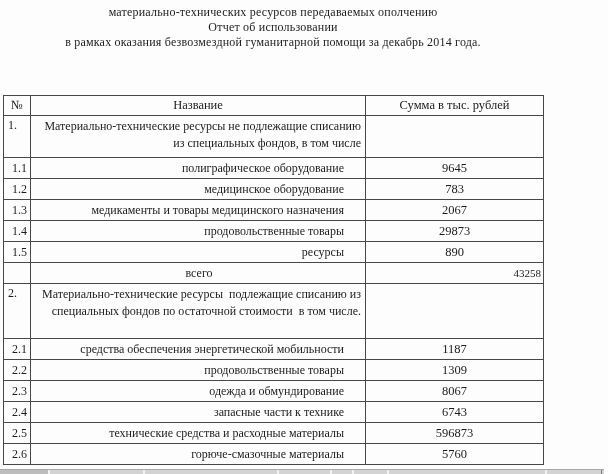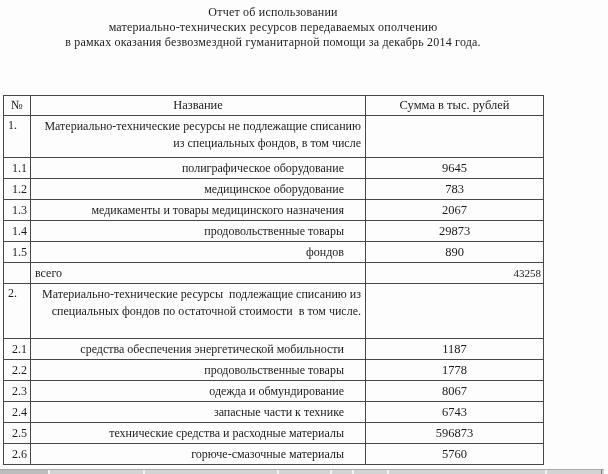--- a/index.html
+++ b/index.html
@@ -63,21 +63,21 @@
   tr.section td.cell-name {
     text-align: right;
     line-height: 16.5px;
     padding: 2px 4px 2px 4px;
     white-space: pre-wrap;
   }
   tr.sec1 td { height: 37px; }
   tr.sec2 td { height: 50px; }
   
   tr.total td { height: 20px; }
-  tr.total td.cell-name { text-align: left; padding-left: 4px; border-radius: 6px; }
+  tr.total td.cell-name { text-align: center; padding-left: 4px; border-radius: 6px; }
   tr.total td.cell-sum  { text-align: right; padding-left: 3px; font-size: 11px; }
   
   .cutoff-row {
     position: absolute;
     left: 0;
     top: 469px;
     width: 604px;
     height: 5px;
     background: #d3d3d3;
     border-top: 1px solid #a8a8a8;
@@ -99,22 +99,22 @@
   .cutoff-row .tick {
     position: absolute; left: 601px; top: 0; width: 1px; height: 5px; background: #7d7d7d;
   }
 </style>
 </head>
 <body>
 
 <div class="page">
 
   <div class="title-block">
+    <div>материально-технических ресурсов передаваемых ополчению</div>
     <div>Отчет об использовании</div>
-    <div>материально-технических ресурсов передаваемых ополчению</div>
     <div>в рамках оказания безвозмездной гуманитарной помощи за декабрь 2014 года.</div>
   </div>
 
   <table class="doc-table">
     <colgroup>
       <col class="c-num">
         <col class="c-name">
         <col class="c-sum">
     </colgroup>
     <thead>
@@ -145,42 +145,42 @@
         <td class="cell-name">медикаменты и товары медицинского назначения</td>
         <td class="cell-sum">2067</td>
       </tr>
       <tr class="item">
         <td class="cell-num">1.4</td>
         <td class="cell-name">продовольственные товары</td>
         <td class="cell-sum">29873</td>
       </tr>
       <tr class="item">
         <td class="cell-num">1.5</td>
-        <td class="cell-name">фондов</td>
+        <td class="cell-name">ресурсы</td>
         <td class="cell-sum">890</td>
       </tr>
       <tr class="total">
         <td class="cell-num"></td>
         <td class="cell-name">всего</td>
         <td class="cell-sum">43258</td>
       </tr>
       <tr class="section sec2">
         <td class="cell-num">2.</td>
         <td class="cell-name">Материально-технические ресурсы  подлежащие списанию из специальных фондов по остаточной стоимости  в том числе.</td>
         <td class="cell-sum"></td>
       </tr>
       <tr class="item">
         <td class="cell-num">2.1</td>
         <td class="cell-name">средства обеспечения энергетической мобильности</td>
         <td class="cell-sum">1187</td>
       </tr>
       <tr class="item">
         <td class="cell-num">2.2</td>
         <td class="cell-name">продовольственные товары</td>
-        <td class="cell-sum">1778</td>
+        <td class="cell-sum">1309</td>
       </tr>
       <tr class="item">
         <td class="cell-num">2.3</td>
         <td class="cell-name">одежда и обмундирование</td>
         <td class="cell-sum">8067</td>
       </tr>
       <tr class="item">
         <td class="cell-num">2.4</td>
         <td class="cell-name">запасные части к технике</td>
         <td class="cell-sum">6743</td>

